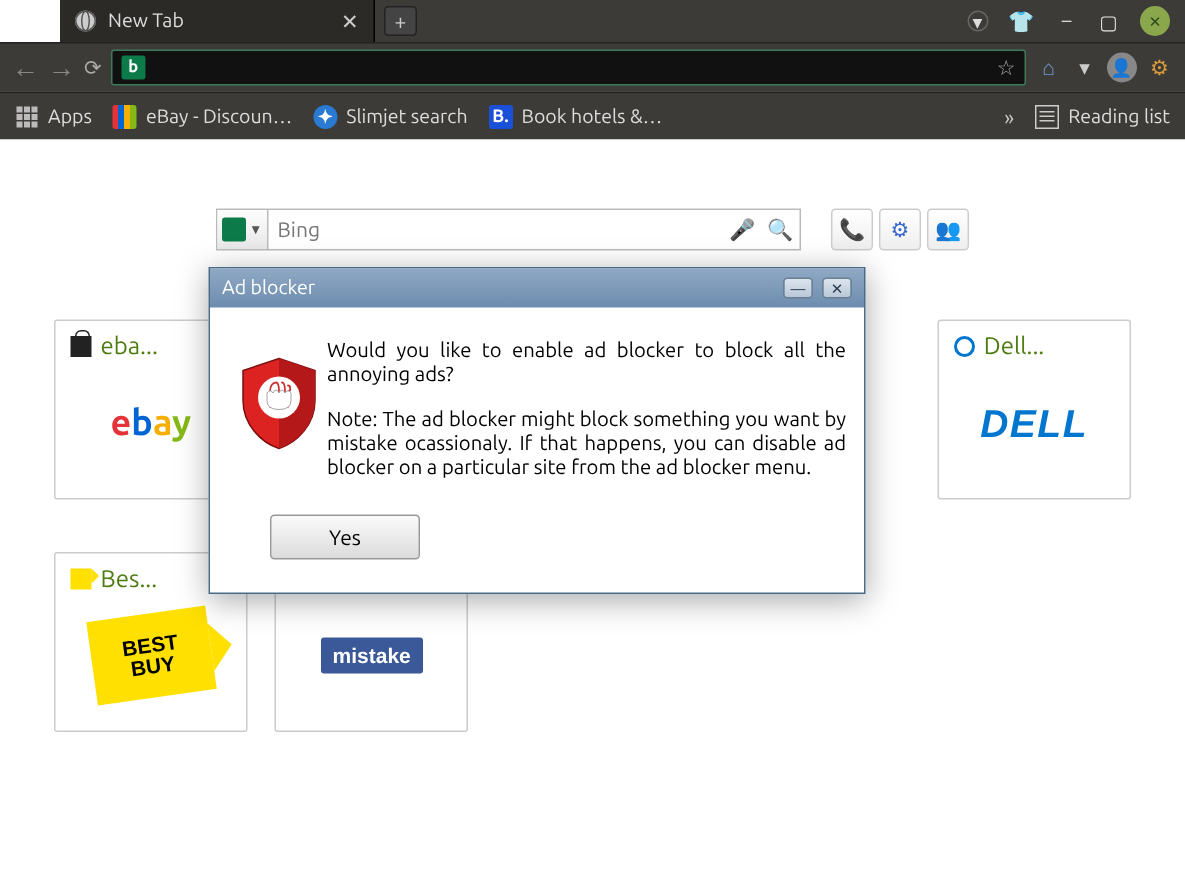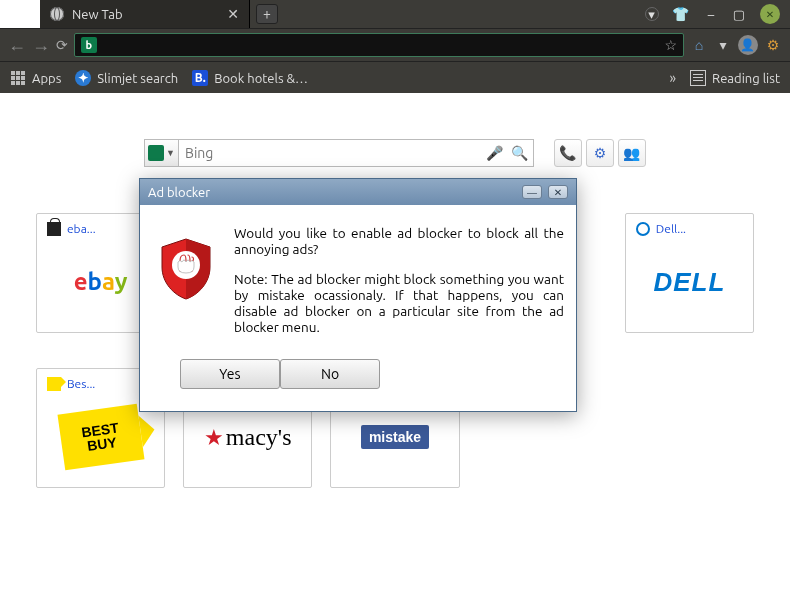--- a/index.html
+++ b/index.html
@@ -57,21 +57,21 @@
 .searchbox .left .bing{ width:16px;height:16px; background:#0d7a4a; border-radius:2px;}
 .searchbox .left .dd{ font-size:9px; color:#555;}
 .searchbox input{ flex:1; border:none; outline:none; font-size:14px; color:#666; padding:0 6px; background:transparent;}
 .searchbox .mic{ width:24px; text-align:center; font-size:14px; color:#3a6acb;}
 .searchbox .mag{ width:26px; text-align:center; font-size:14px; color:#c08a2a;}
 .side-icons{ display:flex; gap:4px;}
 .side-icons .ico{ width:28px;height:28px; border:1px solid #ccc; background:linear-gradient(#fff,#eee); display:flex;align-items:center;justify-content:center; font-size:14px; color:#3a6acb; border-radius:3px;}
 
 .tiles{ position:absolute; top:120px; left:36px; right:36px; display:grid; grid-template-columns:repeat(5,1fr); gap:18px;}
 .tile{ border:1px solid #ccc; border-radius:2px; height:120px; padding:8px 10px; display:flex; flex-direction:column; background:#fff;}
-.tile .hdr{ display:flex; align-items:flex-start; gap:6px; font-size:12px; color:#1d4ed8; height:18px;}
+.tile .hdr{ display:flex; align-items:center; gap:6px; font-size:16px; color:#4d7c0f; height:18px;}
 .tile .hdr .fav{ width:14px;height:14px; }
 .tile .brand{ flex:1; display:flex; align-items:center; justify-content:center; }
 .tiles.second{ top:275px; }
 
 
 .ebay-word{ font-family:Arial; font-weight:bold; font-size:24px;text-align:right;}
 .ebay-word span:nth-child(1){color:#e53238;} .ebay-word span:nth-child(2){color:#0064d2;}
 .ebay-word span:nth-child(3){color:#f5af02;} .ebay-word span:nth-child(4){color:#86b817;}
 .dell-word{ font-family:Arial; font-weight:800; font-size:26px; color:#0076ce; letter-spacing:1px; font-style:italic;}
 .bestbuy-tag{ width:80px;height:56px; background:#ffe000; position:relative; transform:rotate(-8deg); display:flex;align-items:center;justify-content:center; font-family:Arial; font-weight:900; font-size:14px; color:#000; line-height:1; text-align:center;}
@@ -91,21 +91,21 @@
 .fav.ebay::before{content:"";position:absolute;left:3px;top:-4px;width:8px;height:5px;border:1px solid #222;border-bottom:none;border-radius:4px 4px 0 0;}
 .fav.dell{ width:14px;height:14px;border-radius:50%;border:2px solid #0076ce;}
 .fav.gmail{ width:14px;height:10px;border:1px solid #d23c2b; background:#fff; position:relative;}
 .fav.gmail::before{content:"";position:absolute;left:0;top:0;border-left:7px solid transparent;border-right:7px solid transparent;border-top:6px solid #d23c2b;}
 
 
 .dialog{ position:absolute; left:139px; top:85px; width:438px; background:#fff; border:1px solid #4a6a8a; box-shadow:0 4px 20px rgba(0,0,0,.35); }
 .dlg-title{ height:26px; background:linear-gradient(#8fa9c4,#6d8cae); display:flex; align-items:center; padding:0 8px; color:#fff; font-size:13px;}
 .dlg-title .ctrls{ margin-left:auto; display:flex; gap:6px;}
 .dlg-title .ctrls span{ width:20px;height:14px; background:linear-gradient(#dce5ee,#b9c8d8); border:1px solid #6a7e94; border-radius:3px; display:flex;align-items:center;justify-content:center; font-size:10px; color:#2a3a4a;}
-.dlg-body{ padding:20px 12px 10px 18px; display:flex; gap:20px; }
+.dlg-body{ padding:20px 12px 10px 18px; display:flex; gap:4px; }
 .shield{ width:56px; flex-shrink:0; display:flex; align-items:flex-start; justify-content:center; padding-top:12px;}
 .shield svg{ width:56px; height:64px;}
 .dlg-text{ font-size:13.5px; color:#000; text-align:justify;}
 .dlg-text .q{ margin-bottom:14px;}
 .dlg-btns{ display:flex; justify-content:flex-start; padding:14px 40px 22px;}
 .dlg-btns button{ width:100px; height:30px; font-size:14px; background:linear-gradient(#fafafa,#dcdcdc); border:1px solid #999; border-radius:3px; cursor:pointer;}
 </style>
 </head>
 <body>
 
@@ -150,20 +150,24 @@
           <span></span>
           <span></span>
           <span></span>
           <span></span>
           <span></span>
         </span>
       </span>
     <span>Apps</span>
   </div>
   <div class="bm">
+    <span class="bm-ico ebay"></span>
+    <span>eBay - Discoun…</span>
+  </div>
+  <div class="bm">
     <span class="bm-ico slim">✦</span>
     <span>Slimjet search</span>
   </div>
   <div class="bm">
     <span class="bm-ico book">B.</span>
     <span>Book hotels &amp;…</span>
   </div>
   <div class="spacer"></div>
   <span class="chevrons">»</span>
   <div class="reading">
@@ -217,26 +221,20 @@
 
   <div class="tiles second">
     <div class="tile">
       <div class="hdr">
           <span class="fav tag"></span>
           <span>Bes...</span>
         </div>
       <div class="brand">
           <span class="bestbuy-tag" style="white-space:pre">BEST
 BUY</span>
-        </div>
-    </div>
-    <div class="tile">
-      <div class="hdr"></div>
-      <div class="brand">
-          <span><span class="macys-star">★</span><span class="macys-word">macy's</span></span>
         </div>
     </div>
     <div class="tile">
       <div class="hdr"></div>
       <div class="brand">
           <span class="fb-pill">mistake</span>
         </div>
     </div>
     <div class="tile" style="visibility:hidden"></div>
   </div>
@@ -259,17 +257,16 @@
           <path d="M20 30 q0 6 8 6 q8 0 8-6 v-5 q-2-3-4 0 q-2-4-4 0 q-2-4-4 0 q-2-3-4 0 z" fill="#fff" stroke="#999" stroke-width="0.6"></path>
         </svg>
       </div>
       <div class="dlg-text">
         <div class="q">Would you like to enable ad blocker to block all the annoying ads?</div>
         <div>Note: The ad blocker might block something you want by mistake ocassionaly. If that happens, you can disable ad blocker on a particular site from the ad blocker menu.</div>
       </div>
     </div>
     <div class="dlg-btns">
       <button>Yes</button>
-      <button>No</button>
     </div>
   </div>
 
 </div>
 
 </body></html>

